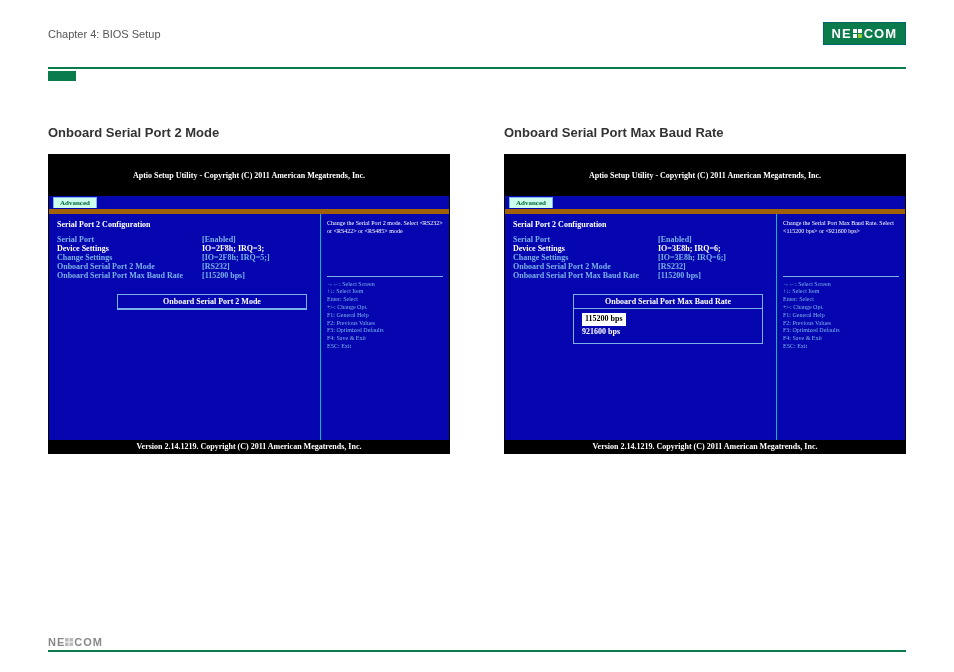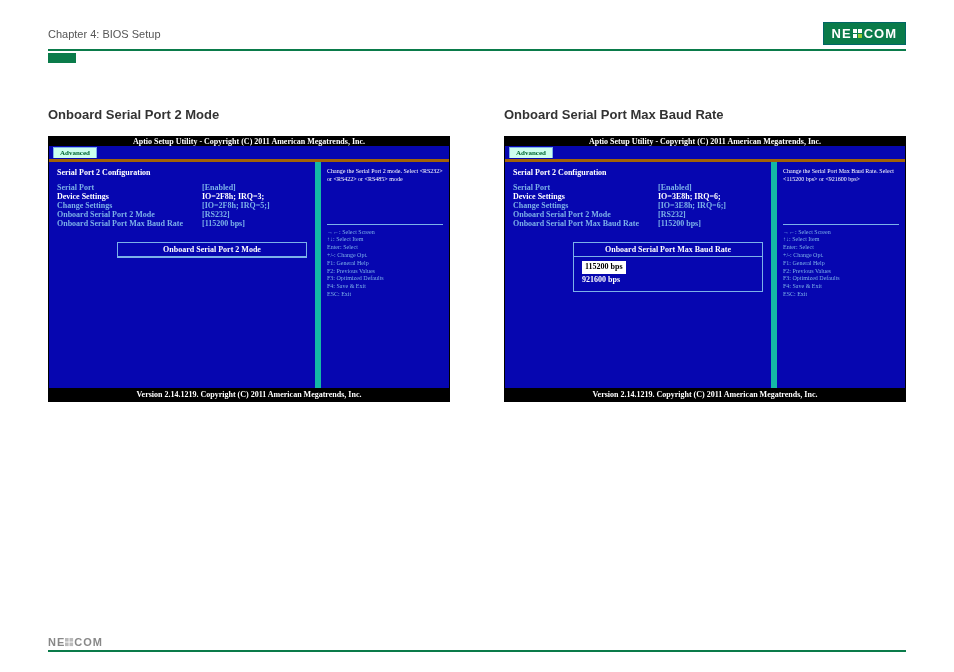--- a/index.html
+++ b/index.html
@@ -1,32 +1,32 @@
 <!DOCTYPE html>
 <html><head>
 <meta charset="utf-8">
 <style>
   * { box-sizing: border-box; margin: 0; padding: 0; }
   body { width: 954px; height: 672px; background: #fff; font-family: Arial, Helvetica, sans-serif; color: #333; position: relative; }
   .page { padding: 22px 48px 0 48px; }
-  .header-row { display: flex; justify-content: space-between; align-items: center; margin-bottom: 4px; }
+  .header-row { display: flex; justify-content: space-between; align-items: center; margin-bottom: 22px; }
   .chapter { font-size: 11px; color: #555; }
   .logo { background: #0a7b4a; color: #fff; font-weight: bold; font-size: 13px; padding: 3px 8px; letter-spacing: 1px; border: 1px solid #066; display: inline-flex; align-items: center; }
   .logo svg { margin: 0 1px; }
   .hr-top { border: none; border-top: 2px solid #0a7b4a; margin-bottom: 2px; }
   .tab-mark { width: 28px; height: 10px; background: #0a7b4a; }
   .columns { display: flex; gap: 54px; margin-top: 44px; }
   .col { flex: 1; }
   .section-title { font-size: 13px; font-weight: bold; color: #333; margin-bottom: 14px; }
   .bios { border: 1px solid #000; background: #0606b0; color: #fff; font-family: "Times New Roman", serif; font-size: 8px; font-weight: bold; }
-  .bios-top { background: #000; color: #fff; text-align: center; padding: 0; font-size: 8px; }
-  .bios-tabs { background: #0606b0; border-bottom: 3px solid #a16207; padding: 1px 4px; }
+  .bios-top { background: #000; color: #fff; text-align: center; padding: 16px; font-size: 8px; }
+  .bios-tabs { background: #0606b0; border-bottom: 5px solid #a16207; padding: 1px 4px; }
   .bios-tab { display: inline-block; color: #063; background: #cfe; border: 1px solid #7cb1e8; border-bottom: none; padding: 1px 6px; font-size: 7px; }
   .bios-body { display: flex; min-height: 226px; }
-  .bios-left { flex: 0 0 68%; padding: 6px 8px; border-right: 6px solid #14b8a6; position: relative; }
+  .bios-left { flex: 0 0 68%; padding: 6px 8px; border-right: 1px solid #14b8a6; position: relative; }
   .bios-right { flex: 0 0 32%; padding: 6px 6px; color: #fff; font-size: 6px; font-weight: normal; line-height: 1.3; }
   .bios-right .help-line { color: #fff; }
   .bios-right hr { border: none; border-top: 1px solid #7cb1e8; margin: 40px 0 4px 0; }
   .bios-heading { color: #fff; margin-bottom: 6px; }
   .bios-row { display: flex; }
   .bios-label { flex: 0 0 145px; }
   .bios-val { color: #fff; }
   .bios-cyan { color: #7cb1e8; }
   .bios-white { color: #fff; }
   .bios-bottom { background: #000; color: #fff; text-align: center; padding: 2px; font-size: 8px; }

